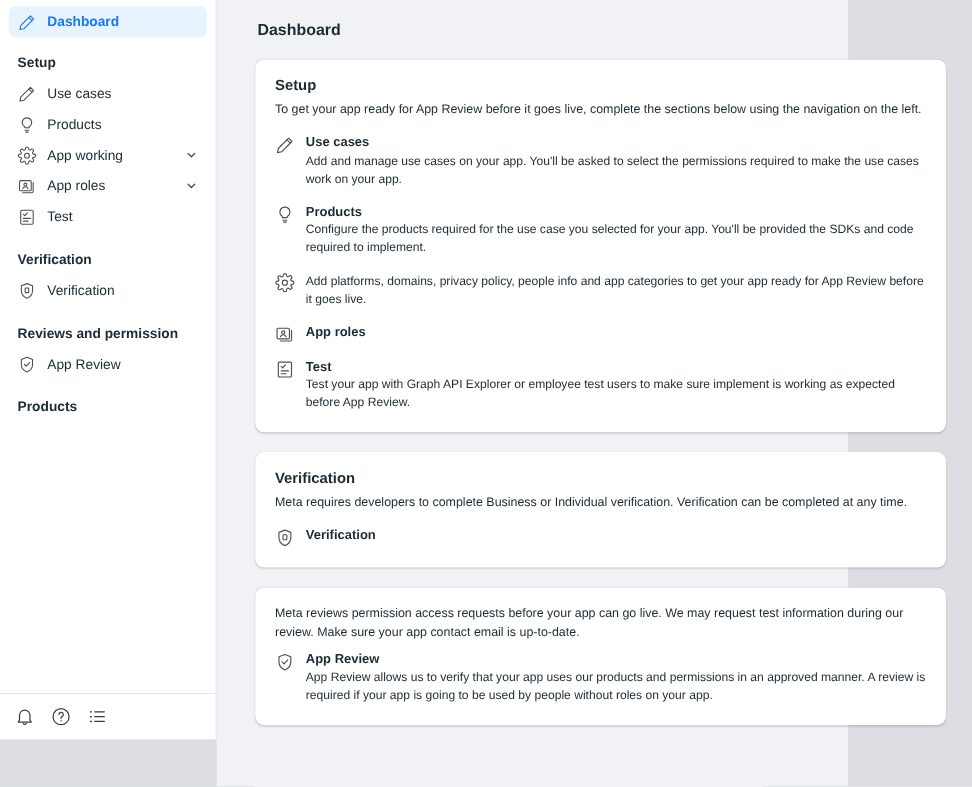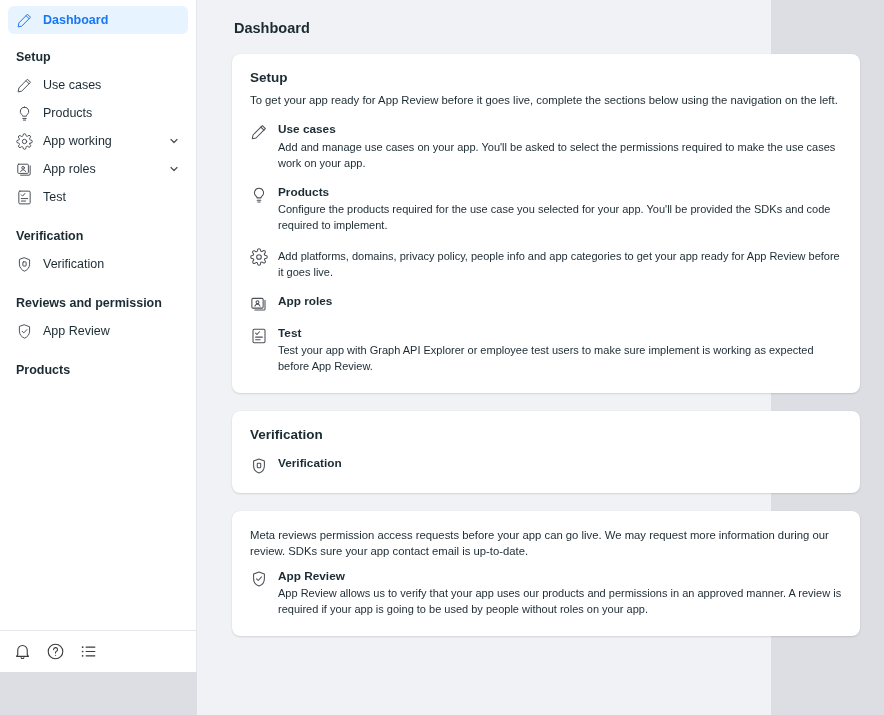--- a/index.html
+++ b/index.html
@@ -305,37 +305,38 @@
           <div class="row-body">
             <div class="row-title">Test</div>
             <div class="row-desc">Test your app with Graph API Explorer or employee test users to make sure implement is working as expected before App Review.</div>
           </div>
         </div>
       </div>
     </section>
 
     <section class="card">
       <div class="card-title">Verification</div>
+      <div class="card-desc">Meta requires developers to complete Business or Individual verification. Verification can be completed at any time.</div>
       <div class="rows">
         <div class="row">
           <span class="ic">
             <svg viewBox="0 0 24 24">
                 <path d="M12 2.6l7.2 2.7v6.2c0 4.6-3 8.3-7.2 9.9-4.2-1.6-7.2-5.3-7.2-9.9V5.3z"></path>
                 <rect x="9.7" y="8.2" width="4.6" height="6" rx="1"></rect>
               </svg>
           </span>
           <div class="row-body">
             <div class="row-title">Verification</div>
           </div>
         </div>
       </div>
     </section>
 
     <section class="card">
-      <div class="card-desc">Meta reviews permission access requests before your app can go live. We may request more information during our review. SDKs sure your app contact email is up-to-date.</div>
+      <div class="card-desc">Meta reviews permission access requests before your app can go live. We may request test information during our review. Make sure your app contact email is up-to-date.</div>
       <div class="rows" style="margin-top:9px;">
         <div class="row">
           <span class="ic">
             <svg viewBox="0 0 24 24">
                 <path d="M12 2.6l7.2 2.7v6.2c0 4.6-3 8.3-7.2 9.9-4.2-1.6-7.2-5.3-7.2-9.9V5.3z"></path>
                 <polyline points="8.7 11.7 11 14 15.4 9.3"></polyline>
               </svg>
           </span>
           <div class="row-body">
             <div class="row-title">App Review</div>

